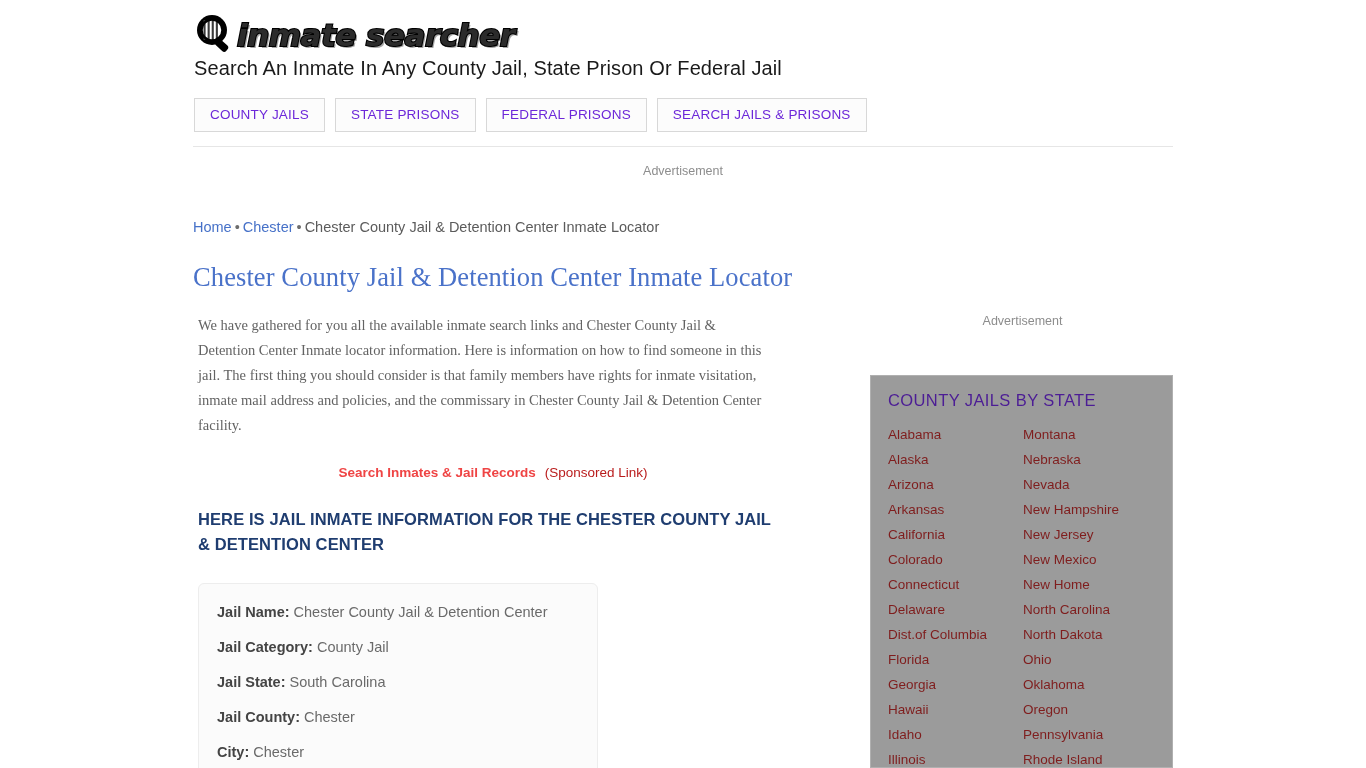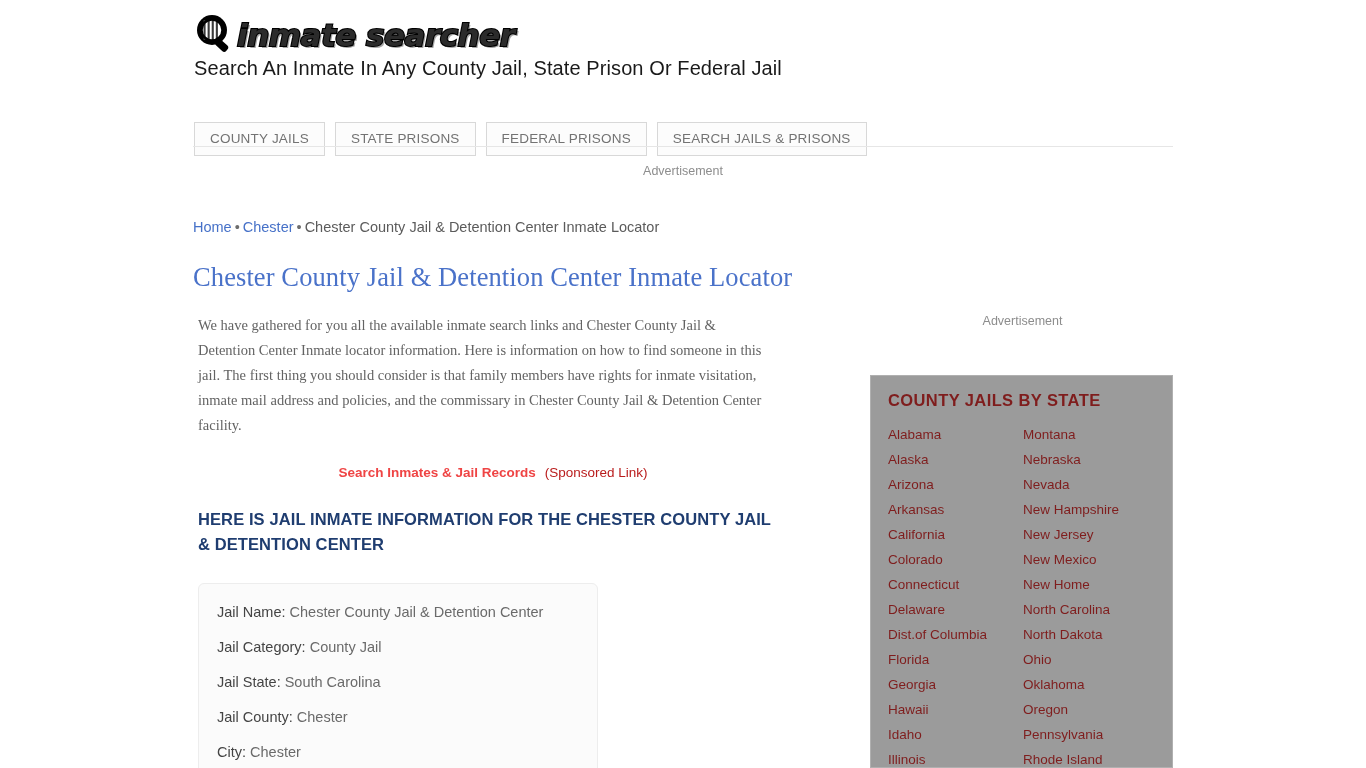--- a/index.html
+++ b/index.html
@@ -61,28 +61,27 @@
   
   .navbar {
     position: absolute;
     left: 1px; top: 98px;
     display: flex;
     gap: 10px;
   }
   .nav-btn {
     border: 1px solid #d8d8d8;
     background: #fcfcfc;
-    color: #737373;
+    color: #6d28d9;
     font-size: 13.5px;
     letter-spacing: 0.2px;
     padding: 9px 15px 9px 15px;
     line-height: 14px;
     white-space: nowrap;
     cursor: pointer;
-    margin-top: 24px;
   }
   .hr-top {
     position: absolute;
     left: 0; top: 146px;
     width: 980px;
     height: 1px;
     background: #e6e6e6;
   }
 
   
@@ -176,36 +175,36 @@
     background: #fbfbfb;
     padding: 19px 18px 18px 18px;
   }
   .info-row {
     font-size: 14.5px;
     color: #6a6a6a;
     line-height: 18px;
     padding-bottom: 17px;
   }
   .info-row:last-child { padding-bottom: 0; }
-  .info-row b { color: #444444; font-weight: normal; }
+  .info-row b { color: #444444; font-weight: bold; }
 
   
   .sidebar {
     position: absolute;
     left: 677px; top: 375px;
     width: 303px;
     height: 393px;
     background: #9b9b9b;
     border: 1px solid #b0b0b0;
     padding: 14px 17px 0 17px;
   }
   .sidebar-title {
     font-size: 16.5px;
-    font-weight: bold;
-    color: #7f1d1d;
+    font-weight: normal;
+    color: #4c1d95;
     letter-spacing: 0.4px;
     margin: 0 0 12px 0;
     line-height: 20px;
   }
   .state-grid {
     display: grid;
     grid-template-columns: 135px 1fr;
     row-gap: 0;
   }
   .state-link {

